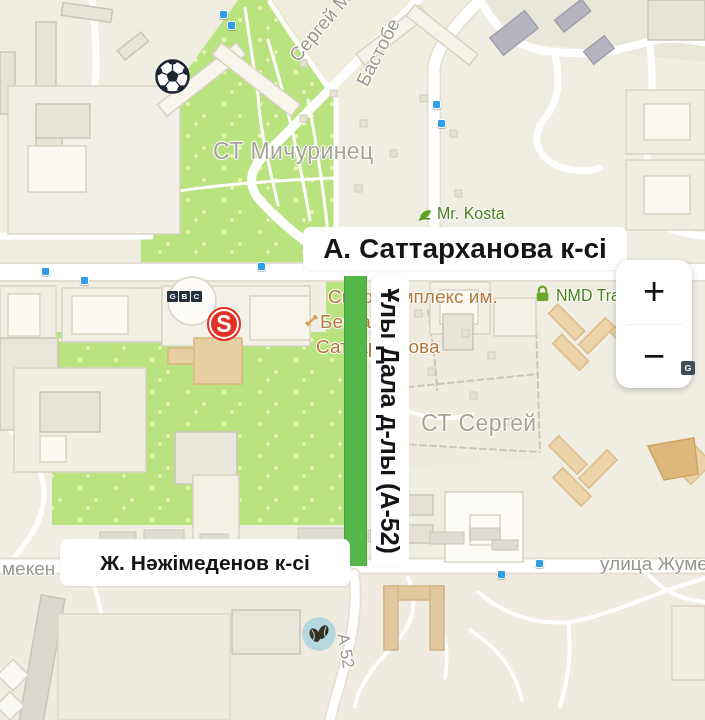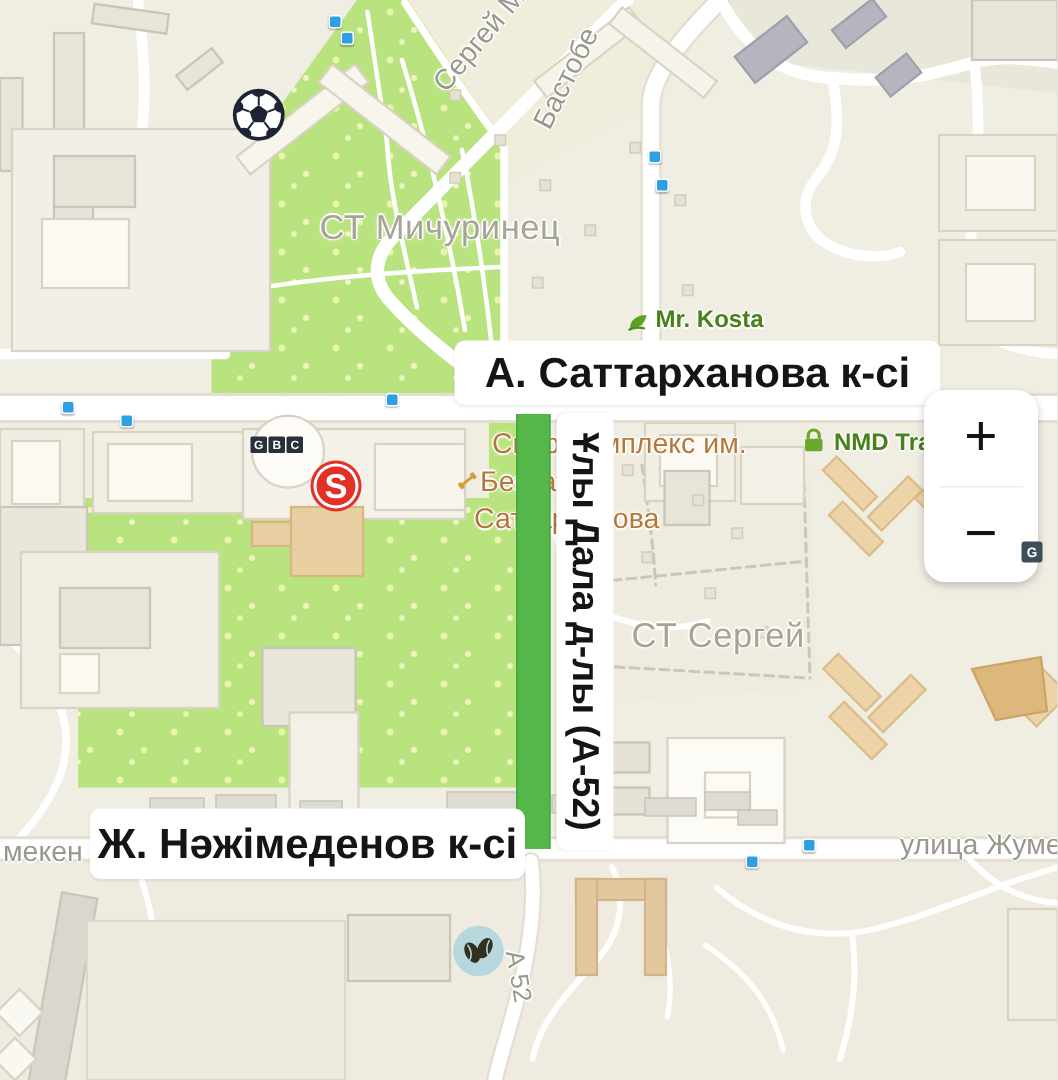--- a/index.html
+++ b/index.html
@@ -3,32 +3,32 @@
 <meta charset="utf-8">
 <style>
   html,body{margin:0;padding:0;background:#ddd;}
   #app{position:relative;width:705px;height:720px;overflow:hidden;background:#f0ede3;
        font-family:"Liberation Sans",sans-serif;}
   #basemap{position:absolute;left:0;top:0;z-index:0;}
   .lbl{position:absolute;white-space:nowrap;z-index:10;
        text-shadow:0 1px 0 #fff,0 -1px 0 #fff,1px 0 0 #fff,-1px 0 0 #fff,0 0 3px #fff;}
   .street{color:#99988d;font-size:19px;}
   .area{color:#a5a496;font-size:23px;letter-spacing:.4px;}
-  .poi-green{color:#48801b;font-weight:bold;font-size:16px;}
+  .poi-green{color:#48801b;font-weight:normal;font-size:16px;}
   .poi-orange{color:#b5783a;font-size:19px;}
   .icon{position:absolute;z-index:15;}
   .tmark{position:absolute;width:7px;height:7px;background:#2f9fe5;border:1.5px solid #fff;
          border-radius:2px;box-shadow:0 1px 1px rgba(0,0,0,.25);z-index:10;}
   .road-green{position:absolute;left:344px;top:276px;width:21px;height:290px;
               background:#55b74a;border-left:1px solid #45a53c;border-right:1px solid #45a53c;z-index:20;}
   .box-label{position:absolute;background:#fff;border-radius:7px;display:flex;align-items:center;
              justify-content:center;font-weight:bold;color:#151515;z-index:30;
              box-shadow:0 1px 2px rgba(0,0,0,.08);}
   #box-baytursynov{left:303px;top:227px;width:324px;height:43px;font-size:28px;}
-  #box-nazhimedenov{left:60px;top:539px;width:290px;height:47px;font-size:28px;}
+  #box-nazhimedenov{left:60px;top:539px;width:290px;height:47px;font-size:21px;}
   #box-ulydala{left:244px;top:402px;width:292px;height:38px;font-size:25px;transform:rotate(90deg);}
   .gbc{position:absolute;left:167px;top:291px;display:flex;gap:1px;z-index:15;}
   .gbc span{width:11px;height:11px;background:#26313c;color:#fff;font-size:8px;font-weight:bold;
             text-align:center;line-height:11px;border-radius:1px;font-family:"Liberation Sans",sans-serif;}
   #s-badge{left:207px;top:307px;width:34px;height:34px;border-radius:50%;background:#e23127;
            color:#fff;font-weight:bold;font-size:23px;display:flex;align-items:center;justify-content:center;
            box-shadow:inset 0 0 0 2px #e23127, inset 0 0 0 4px #ffffff;}
   #zoom-panel{position:absolute;left:616px;top:260px;width:76px;height:128px;background:#fff;
               border-radius:14px;box-shadow:0 2px 6px rgba(0,0,0,.22);display:flex;flex-direction:column;z-index:40;}
   .zoom-btn{flex:1;display:flex;align-items:center;justify-content:center;font-size:38px;color:#141414;

